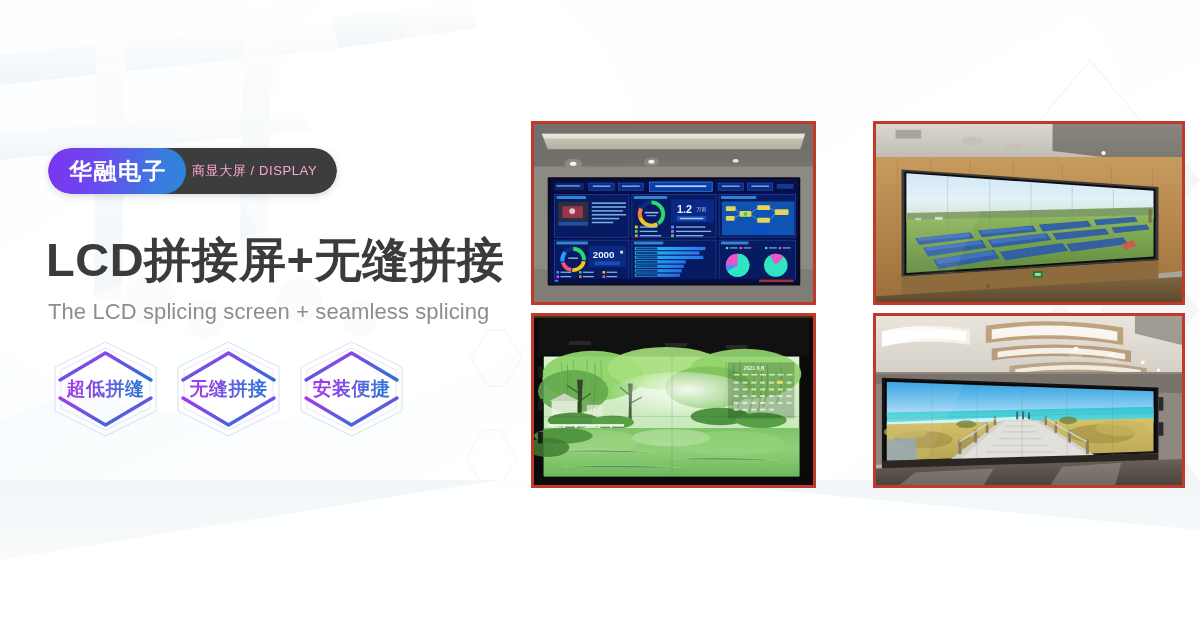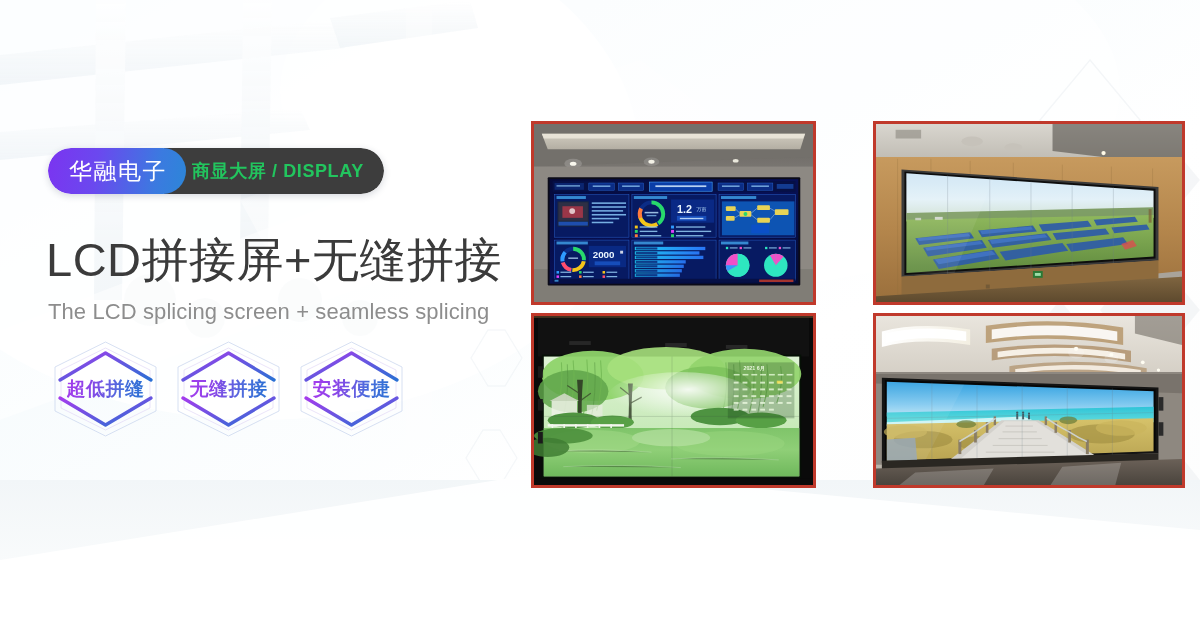--- a/index.html
+++ b/index.html
@@ -35,48 +35,48 @@
   }
   .badge-brand {
     display: flex;
     align-items: center;
     justify-content: center;
     padding: 0 19px 0 21px;
     background: linear-gradient(100deg, #7b34f0 0%, #6b48ef 35%, #3b7ae0 78%, #2c86d8 100%);
     border-radius: 23px;
     color: #ffffff;
     font-size: 23px;
-    font-weight: normal;
+    font-weight: bold;
     letter-spacing: 1.5px;
     position: relative;
     z-index: 2;
   }
   .badge-sub {
     display: flex;
     align-items: center;
     padding: 0 20px 0 28px;
     margin-left: -22px;
     background: #3d3d3d;
     border-radius: 0 23px 23px 0;
-    color: #22c55e;
-    font-size: 18px;
-    font-weight: bold;
+    color: #f9a8d4;
+    font-size: 13px;
+    font-weight: normal;
     letter-spacing: 0.6px;
     position: relative;
     z-index: 1;
   }
 
   
   .headline {
     position: absolute;
     left: 46px;
     top: 231px;
     font-size: 47px;
     line-height: 58px;
-    font-weight: normal;
+    font-weight: bold;
     color: #3b3b3b;
     letter-spacing: 0.5px;
     white-space: nowrap;
     z-index: 6;
   }
   .subhead {
     position: absolute;
     left: 48px;
     top: 297px;
     font-size: 22px;

